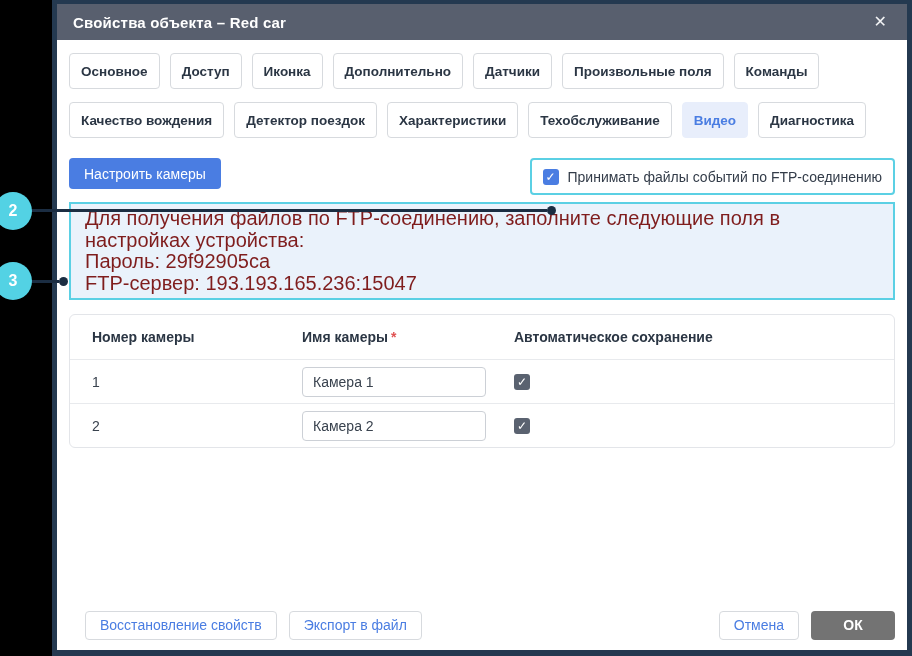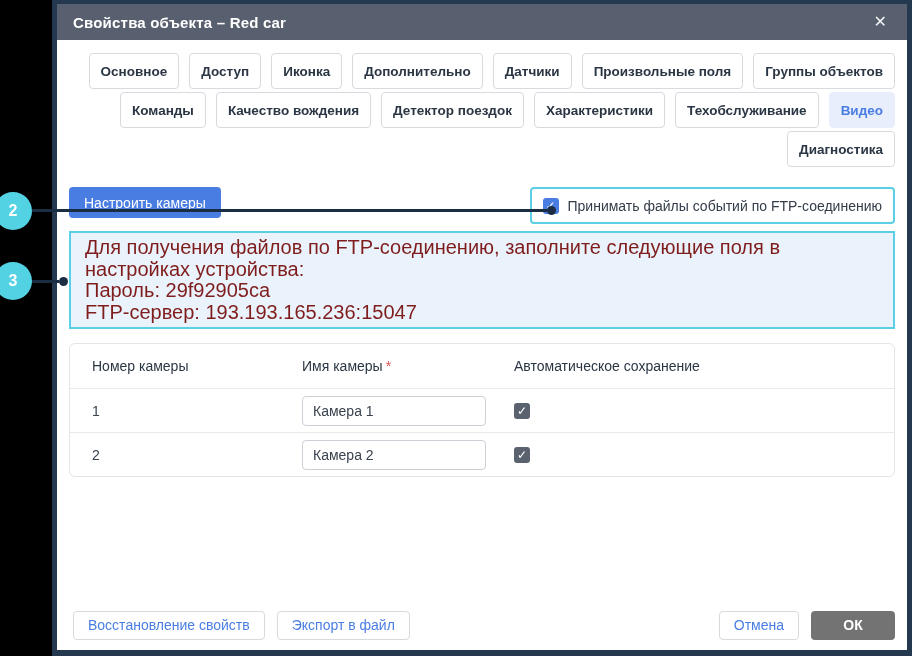--- a/index.html
+++ b/index.html
@@ -14,21 +14,21 @@
   }
   .titlebar {
     height:36px; background:#585f6e; color:#fff;
     display:flex; align-items:center; padding:0 16px; flex:none;
   }
   .titlebar .title { font-size:15px; font-weight:bold; letter-spacing:.2px; }
   .titlebar .close { margin-left:auto; font-size:16px; color:#f2f3f5; cursor:pointer; line-height:1; padding:2px 4px; }
 
   .body { flex:1; padding:13px 12px 0 12px; display:flex; flex-direction:column; }
 
-  .tabs { display:flex; flex-wrap:wrap; gap:3px 10px;justify-content:flex-end; }
+  .tabs { display:flex; flex-wrap:wrap; gap:13px 10px; }
   .tab {
     height:36px; display:flex; align-items:center; padding:0 11px;
     border:1px solid #d7dade; border-radius:4px; background:#fff;
     font-size:13.5px; font-weight:bold; color:#2b3644; white-space:nowrap; cursor:pointer;
   }
   .tab.active { background:#e8eefb; border-color:#e8eefb; color:#4a7de2; }
 
   .controls-row { margin-top:20px; display:flex; justify-content:space-between; }
   .btn-primary {
     background:#4a7de2; color:#fff; border:none; border-radius:4px;
@@ -46,30 +46,30 @@
   .ftp-check-label { font-size:14px; color:#333c49; white-space:nowrap; }
 
   .info-box {
     margin-top:7px; border:2px solid #5bd0e4; border-radius:0; background:#eaf2fb;
     padding:4px 14px; font-size:20px; color:#7f1d1d; line-height:21.5px;
   }
 
   .cam-table { margin-top:14px; border:1px solid #e3e5e9; border-radius:6px; background:#fff; }
   .t-row { display:grid; grid-template-columns:220px 212px 1fr; align-items:center; height:44px; }
   .t-row + .t-row { border-top:1px solid #e8eaed; }
-  .t-head .cell { font-weight:normal; color:#2b3644; font-size:14px; }
+  .t-head .cell { font-weight:bold; color:#2b3644; font-size:14px; }
   .cell { padding-left:12px; font-size:14px; color:#39424e; }
   .cell.first { padding-left:22px; }
   .req { color:#e05252; margin-left:3px; }
   .cam-input {
     width:184px; height:30px; border:1px solid #ccd0d6; border-radius:4px;
     padding:0 10px; font-size:14px; color:#39424e; font-family:inherit; background:#fff;
   }
 
-  .footer { flex:none; display:flex; align-items:center; justify-content:space-between; padding:0 12px 7px 16px; height:43px; }
+  .footer { flex:none; display:flex; align-items:center; justify-content:space-between; padding:0 12px 7px 28px; height:43px; }
   .footer-left, .footer-right { display:flex; gap:12px; }
   .btn-ghost {
     background:#fff; border:1px solid #d7dade; border-radius:4px; color:#4a7de2;
     height:29px; padding:0 14px; font-size:14px; font-family:inherit; cursor:pointer; white-space:nowrap;
   }
   .btn-ok {
     background:#737373; border:none; border-radius:4px; color:#fff;
     height:29px; min-width:84px; padding:0 14px; font-size:14px; font-weight:bold; font-family:inherit; cursor:pointer;
   }
 
@@ -96,21 +96,20 @@
 
     <div class="body">
 
       <div class="tabs">
         <div class="tab">Основное</div>
         <div class="tab">Доступ</div>
         <div class="tab">Иконка</div>
         <div class="tab">Дополнительно</div>
         <div class="tab">Датчики</div>
         <div class="tab">Произвольные поля</div>
-        <div class="tab">Группы объектов</div>
         <div class="tab">Команды</div>
         <div class="tab">Качество вождения</div>
         <div class="tab">Детектор поездок</div>
         <div class="tab">Характеристики</div>
         <div class="tab">Техобслуживание</div>
         <div class="tab active">Видео</div>
         <div class="tab">Диагностика</div>
       </div>
 
       <div class="controls-row">

